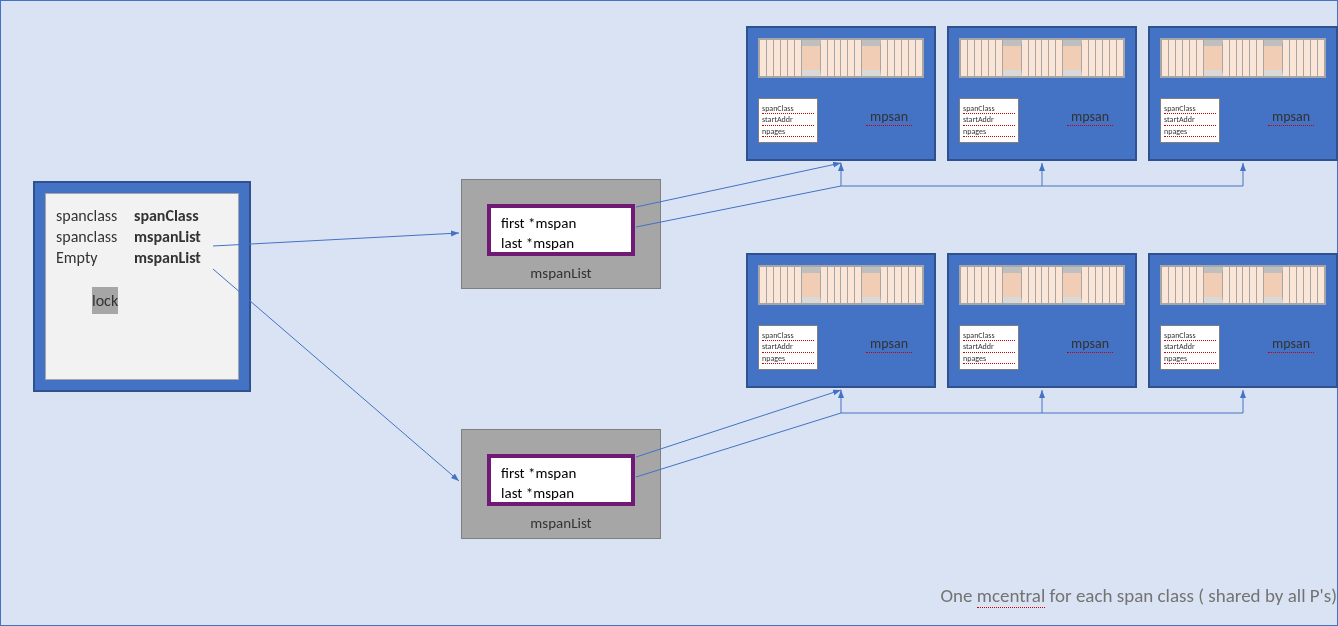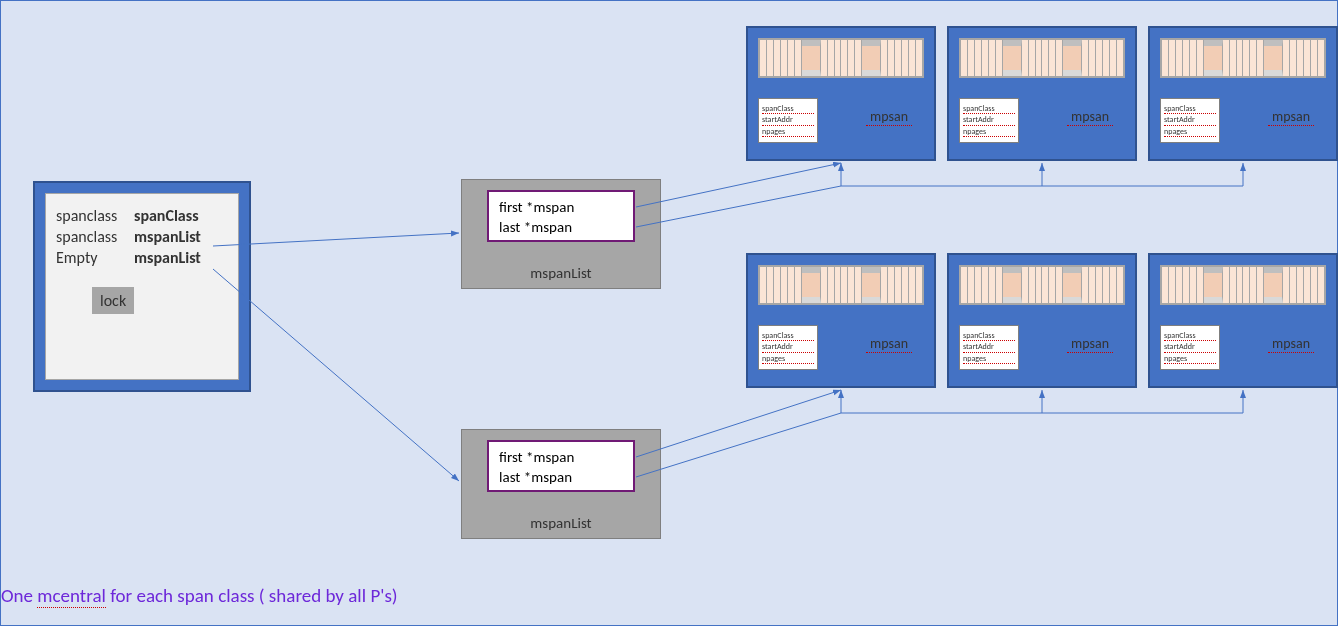--- a/index.html
+++ b/index.html
@@ -41,39 +41,39 @@
     display: flex;
     margin-bottom: 2px;
   }
   .mcentral-row .k { width: 78px; }
   .mcentral-row .v { font-weight: bold; }
   .lock-btn {
     display: inline-block;
     margin-top: 18px;
     margin-left: 36px;
     background: #a6a6a6;
-    padding: 4px 8px;
+    padding: 4px 0;
     font-size: 16px;
     color: #333;
   }
   .mspanlist-box {
     position: absolute;
     width: 200px;
     height: 110px;
     background: #a6a6a6;
     border: 1px solid #7f7f7f;
   }
   .mspanlist-inner {
     position: absolute;
     left: 25px;
-    top: 10px;
+    top: 24px;
     right: 25px;
     height: 52px;
     background: #fff;
-    border: 2px solid #701a75;
+    border: 4px solid #701a75;
     padding: 6px 10px;
     font-size: 15px;
     line-height: 1.3;
   }
   .mspanlist-label {
     position: absolute;
     bottom: 6px;
     left: 0;
     right: 0;
     text-align: center;
@@ -135,23 +135,23 @@
     border-bottom: 1px dotted #c00;
     display: inline-block;
     width: 46px;
     margin-left: 28px;
   }
   .caption {
     position: absolute;
     bottom: 18px;
     left: 0;
     right: 0;
-    text-align: left;
+    text-align: right;
     font-size: 19px;
-    color: #6d28d9;
+    color: #737373;
   }
   .underline-red { border-bottom: 1px dotted #c00; }
   svg.overlay {
     position: absolute;
     left: 0; top: 0;
     width: 1338px;
     height: 626px;
     pointer-events: none;
   }
 </style>

